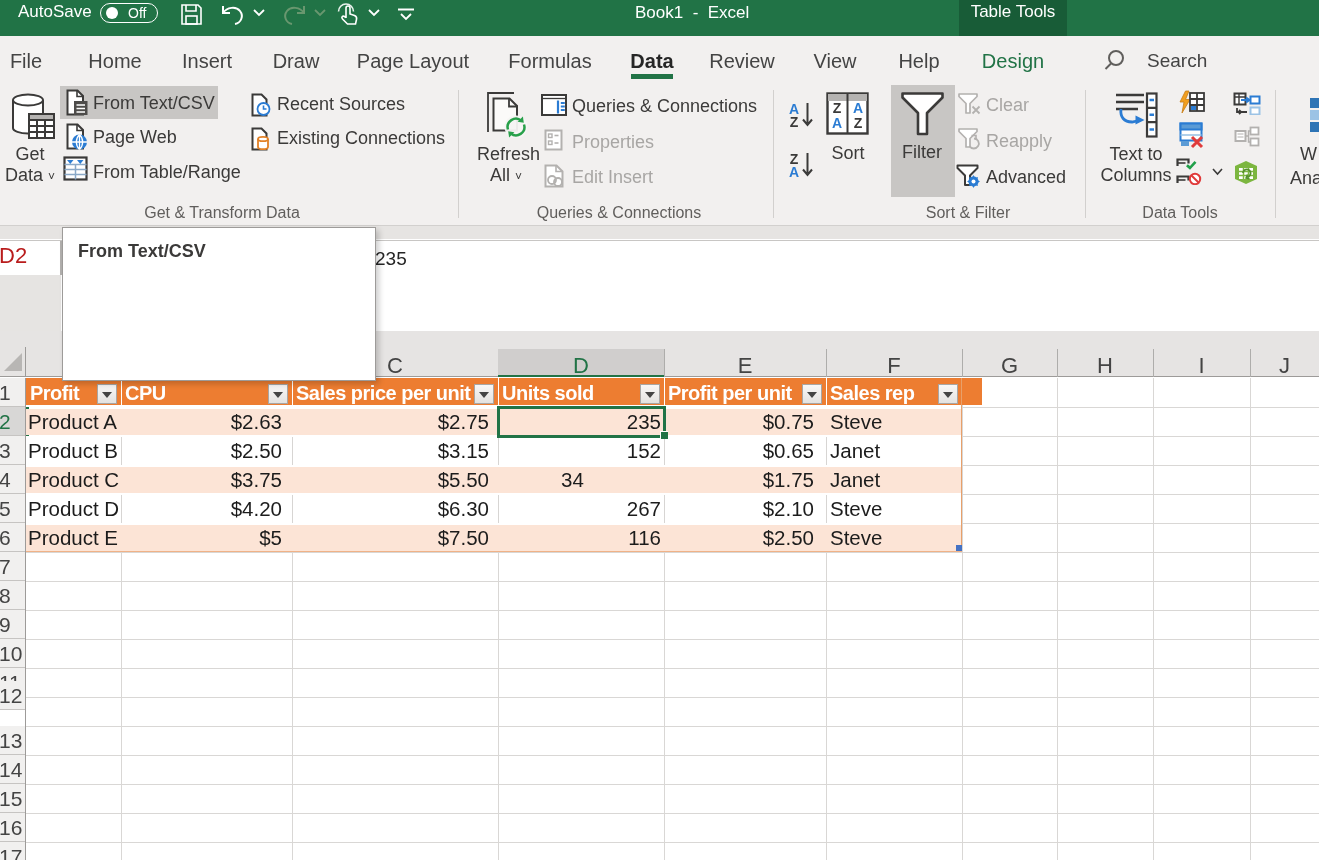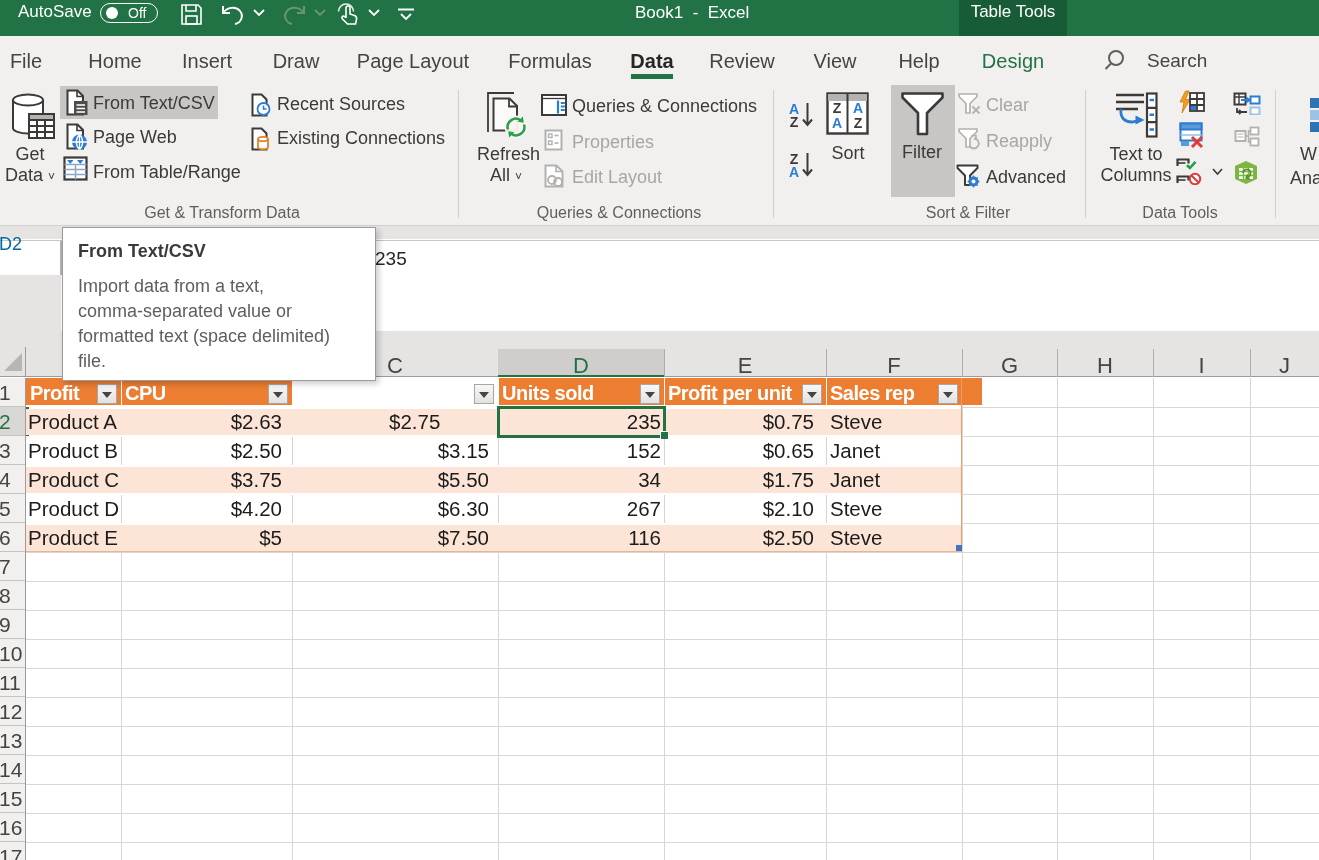--- a/index.html
+++ b/index.html
@@ -170,21 +170,21 @@
 </svg>
 
 <svg class="a" style="left:544px;top:164px" width="22" height="24" viewBox="0 0 22 24">
   <path d="M1.5 1.5 h11 l6 6 v15 h-17 z" fill="#fff" stroke="#b3b1af" stroke-width="2"></path>
   <path d="M12 1.5 v6 h6.5" fill="none" stroke="#b3b1af" stroke-width="1.6"></path>
   <circle cx="8" cy="16" r="4" fill="none" stroke="#b3b1af" stroke-width="1.8"></circle>
   <circle cx="14" cy="18" r="4" fill="none" stroke="#b3b1af" stroke-width="1.8"></circle>
 </svg>
 <div class="lbl" style="left:572px;top:106px">Queries &amp; Connections</div>
 <div class="lbl dis" style="left:572px;top:142px">Properties</div>
-<div class="lbl dis" style="left:572px;top:177px">Edit Layout</div>
+<div class="lbl dis" style="left:572px;top:177px">Edit Insert</div>
 <div class="glabel" style="left:619px;top:213px">Queries &amp; Connections</div>
 <div class="gdiv" style="left:773px"></div>
 
 <div class="a" style="left:891px;top:85px;width:64px;height:112px;background:#c8c6c4"></div>
 
 <div class="a" style="left:787px;top:103px;width:14px;font-size:14px;font-weight:bold;line-height:13px;color:#2b7cd3;text-align:center">A<br><span style="color:#3b3a39">Z</span></div>
 <svg class="a" style="left:802px;top:103px" width="11" height="24" viewBox="0 0 11 24">
       <path d="M5.5 0 v20 M1 16.5 l4.5 5.5 l4.5 -5.5" fill="none" stroke="#3b3a39" stroke-width="2"></path>
     </svg>
 
@@ -305,21 +305,21 @@
 <div class="a" style="left:1310px;top:110px;width:9px;height:9.5px;background:#9cc3e5"></div>
 <div class="a" style="left:1310px;top:121.5px;width:9px;height:10px;background:#2e74b5"></div>
 <div class="glabel" style="left:1180px;top:213px">Data Tools</div>
 <div class="gdiv" style="left:1275px"></div>
 <div class="a" style="left:1300px;top:144px;font-size:18px;color:#3b3a39">W</div>
 <div class="a" style="left:1290px;top:168px;font-size:18px;color:#3b3a39">Ana</div>
 
 <div class="a" style="left:0;top:240px;width:1319px;height:1px;background:#c8c6c4"></div>
 <div class="a" style="left:0;top:241px;width:60px;height:34px;background:#fff"></div>
 <div class="a" style="left:60px;top:241px;width:1.5px;height:34px;background:#b3b1af"></div>
-<div class="a" style="left:-1px;top:234px;font-size:18px;color:#0369a1">D2</div>
+<div class="a" style="left:-1px;top:243px;font-size:22px;color:#b91c1c">D2</div>
 <div class="a" style="left:0;top:275px;width:61px;height:56px;background:#e6e4e2"></div>
 <div class="a" style="left:62px;top:241px;width:1257px;height:90px;background:#fff"></div>
 <div class="a" style="left:375px;top:248px;font-size:19px;color:#262626">235</div>
 
 <div class="a" style="left:0;top:331px;width:1319px;height:46px;background:#e6e4e3;border-bottom:1px solid #9d9b99"></div>
 <div class="a" style="left:25px;top:347px;width:1px;height:30px;background:#9d9b99"></div>
 <svg class="a" style="left:3px;top:352px" width="20" height="20" viewBox="0 0 20 20">
       <path d="M19 1 V19 H1 Z" fill="#b8b6b4"></path>
     </svg>
 <div class="colhdr" style="left:26px;width:35px"></div>
@@ -373,30 +373,31 @@
 <div class="a" style="left:25.5px;top:407px;width:3px;height:29px;background:#217346"></div>
 <div class="rowhdr" style="top:436px">3</div>
 <div class="rowhdr" style="top:465px">4</div>
 <div class="rowhdr" style="top:494px">5</div>
 <div class="rowhdr" style="top:523px">6</div>
 <div class="rowhdr" style="top:552px">7</div>
 <div class="rowhdr" style="top:581px">8</div>
 <div class="rowhdr" style="top:610px">9</div>
 <div class="rowhdr" style="top:639px">10</div>
 <div class="rowhdr" style="top:668px">11</div>
-<div class="rowhdr" style="top:697px">12</div>
+<div class="rowhdr" style="top:681px">12</div>
 <div class="rowhdr" style="top:726px">13</div>
 <div class="rowhdr" style="top:755px">14</div>
 <div class="rowhdr" style="top:784px">15</div>
 <div class="rowhdr" style="top:813px">16</div>
 <div class="rowhdr" style="top:842px;height:18px;border-bottom:none">17</div>
 <div class="a" style="left:0;top:378px;width:1px;height:482px;background:#9d9b99;left:25px"></div>
 
 <div class="th" style="left:26px;width:95px">Profit</div>
 <div class="th" style="left:121px;width:171px">CPU</div>
+<div class="th" style="left:292px;width:206px">Sales price per unit</div>
 <div class="th" style="left:498px;width:166px">Units sold</div>
 <div class="th" style="left:664px;width:162px">Profit per unit</div>
 <div class="th" style="left:826px;width:156px">Sales rep</div>
 <div class="a" style="left:121px;top:378px;width:1px;height:27px;background:#fff"></div>
 <div class="a" style="left:292px;top:378px;width:1px;height:27px;background:#fff"></div>
 <div class="a" style="left:498px;top:378px;width:1px;height:27px;background:#fff"></div>
 <div class="a" style="left:664px;top:378px;width:1px;height:27px;background:#fff"></div>
 <div class="a" style="left:826px;top:378px;width:1px;height:27px;background:#fff"></div>
 
 <div class="a band" style="left:26px;top:408.5px;width:936px;height:26px"></div>
@@ -419,29 +420,29 @@
 <div class="cell" style="left:28px;top:468px">Product C</div>
 <div class="cell" style="left:28px;top:497px">Product D</div>
 <div class="cell" style="left:28px;top:526px">Product E</div>
 
 <div class="cell" style="left:182px;top:410px;width:100px;text-align:right">$2.63</div>
 <div class="cell" style="left:182px;top:439px;width:100px;text-align:right">$2.50</div>
 <div class="cell" style="left:182px;top:468px;width:100px;text-align:right">$3.75</div>
 <div class="cell" style="left:182px;top:497px;width:100px;text-align:right">$4.20</div>
 <div class="cell" style="left:182px;top:526px;width:100px;text-align:right">$5</div>
 
-<div class="cell" style="left:389px;top:410px;width:100px;text-align:left">$2.75</div>
+<div class="cell" style="left:389px;top:410px;width:100px;text-align:right">$2.75</div>
 <div class="cell" style="left:389px;top:439px;width:100px;text-align:right">$3.15</div>
 <div class="cell" style="left:389px;top:468px;width:100px;text-align:right">$5.50</div>
 <div class="cell" style="left:389px;top:497px;width:100px;text-align:right">$6.30</div>
 <div class="cell" style="left:389px;top:526px;width:100px;text-align:right">$7.50</div>
 
 <div class="cell" style="left:561px;top:410px;width:100px;text-align:right">235</div>
 <div class="cell" style="left:561px;top:439px;width:100px;text-align:right">152</div>
-<div class="cell" style="left:561px;top:468px;width:100px;text-align:right">34</div>
+<div class="cell" style="left:561px;top:468px;width:100px;">34</div>
 <div class="cell" style="left:561px;top:497px;width:100px;text-align:right">267</div>
 <div class="cell" style="left:561px;top:526px;width:100px;text-align:right">116</div>
 
 <div class="cell" style="left:714px;top:410px;width:100px;text-align:right">$0.75</div>
 <div class="cell" style="left:714px;top:439px;width:100px;text-align:right">$0.65</div>
 <div class="cell" style="left:714px;top:468px;width:100px;text-align:right">$1.75</div>
 <div class="cell" style="left:714px;top:497px;width:100px;text-align:right">$2.10</div>
 <div class="cell" style="left:714px;top:526px;width:100px;text-align:right">$2.50</div>
 
 <div class="cell" style="left:830px;top:410px">Steve</div>
@@ -460,14 +461,13 @@
 <div class="fbtn" style="left:802px;top:384px"></div>
 <div class="fbtn" style="left:938px;top:384px"></div>
 
 <div class="a" style="left:496.5px;top:405.5px;width:169px;height:32px;border:3px solid #217346;background:transparent"></div>
 <div class="a" style="left:659.5px;top:431px;width:8px;height:8px;background:#217346;border-left:1.5px solid #fff;border-top:1.5px solid #fff"></div>
 
 <div class="a" style="left:956px;top:545px;width:6px;height:6px;background:#4472c4"></div>
 
 <div class="a" style="left:62px;top:227px;width:314px;height:154px;background:#fff;border:1px solid #9d9b99;box-shadow:3px 3px 6px rgba(0,0,0,0.2)"></div>
 <div class="a" style="left:78px;top:241px;font-size:18px;font-weight:bold;color:#3b3a39">From Text/CSV</div>
-<div class="a" style="left:78px;top:274px;font-size:18px;color:#605e5c;line-height:25px">Import data from a text,<br>comma-separated value or<br>formatted text (space delimited)<br>file.</div>
 
 </div>
 </body></html>

